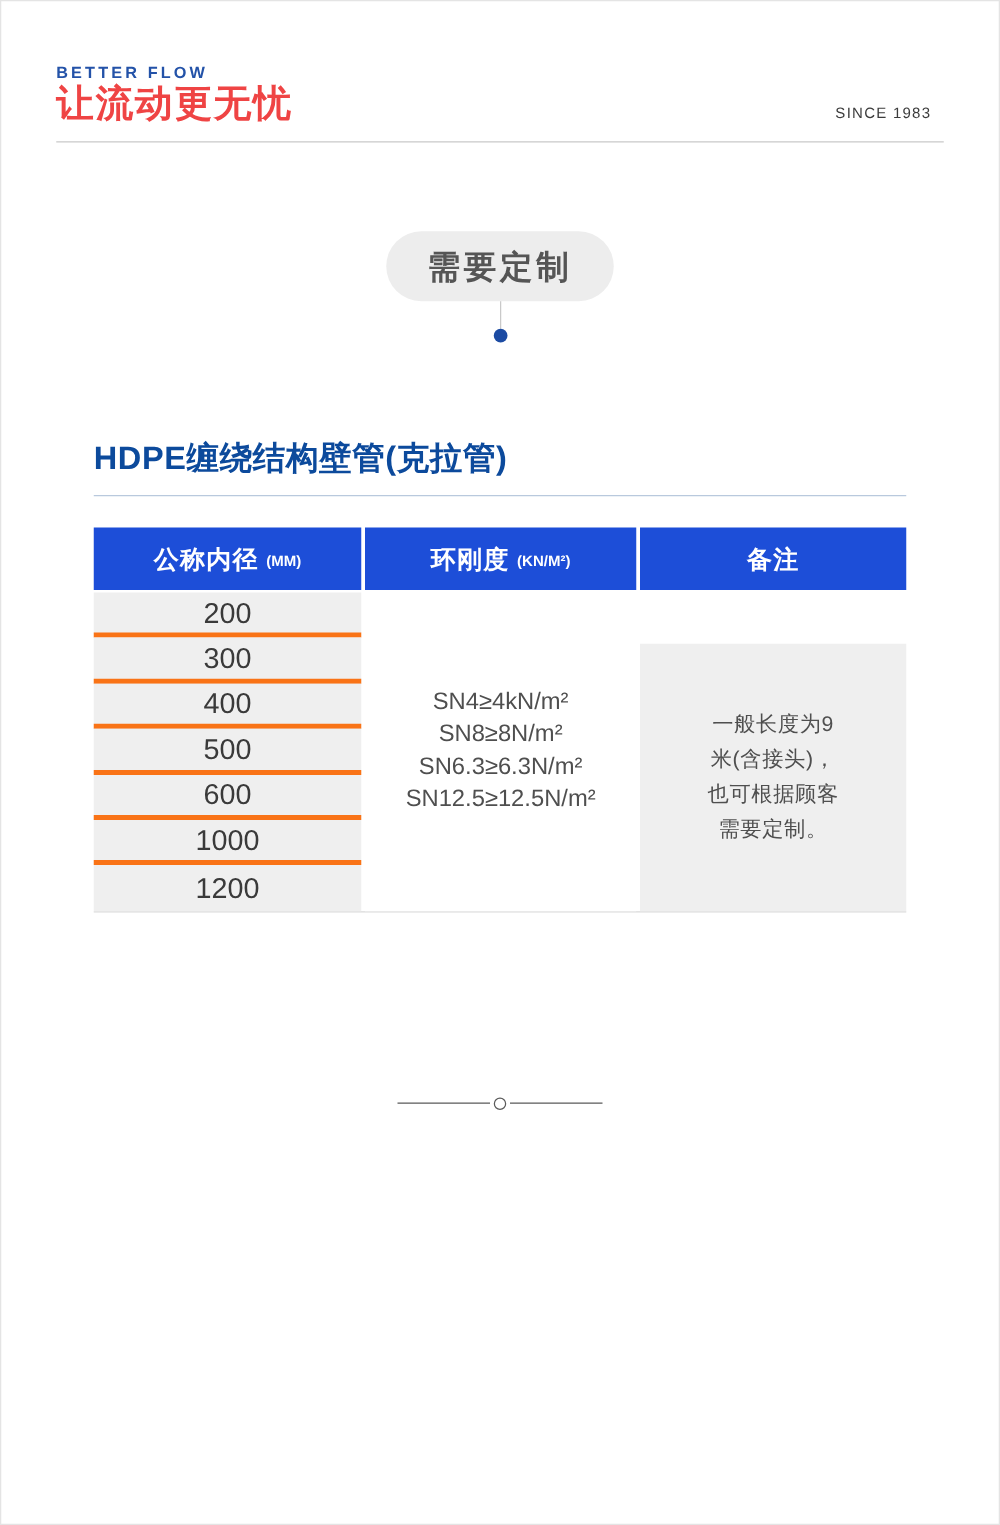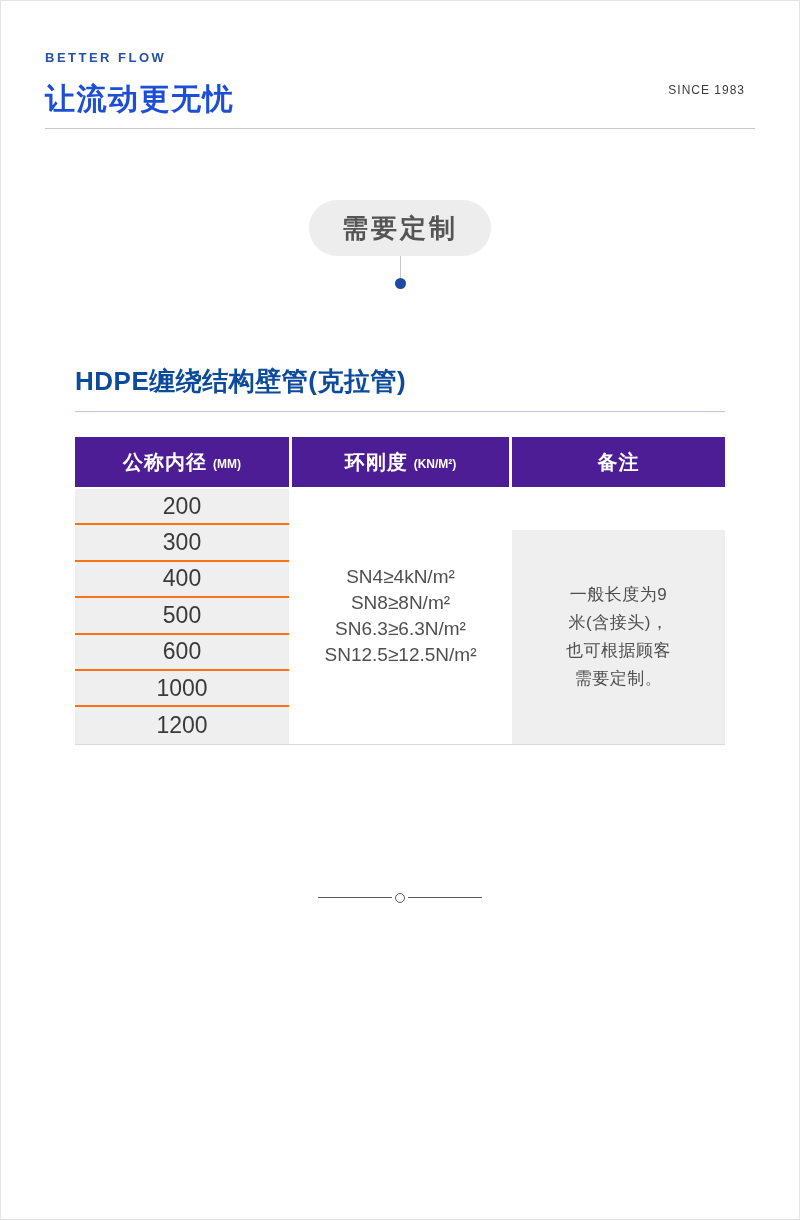--- a/index.html
+++ b/index.html
@@ -7,21 +7,21 @@
   body { font-family:"Liberation Sans","DejaVu Sans",sans-serif; }
 
   .page {
     position:relative; width:800px; height:1220px; background:#ffffff;
     box-shadow: inset 0 0 0 1px #e4e4e4; overflow:hidden;
   }
 
   
   .hdr { position:relative; padding:50px 45px 0 45px; }
   .tagline { font-size:13px; font-weight:bold; color:#2352a8; letter-spacing:2.5px; }
-  .logo { margin-top:18px; font-size:30px; font-weight:900; color:#1d4ed8; letter-spacing:1.5px; line-height:32px; }
+  .logo { margin-top:3px; font-size:30px; font-weight:900; color:#ef4444; letter-spacing:1.5px; line-height:32px; }
   .since { position:absolute; right:55px; top:83px; font-size:12px; color:#3c3c3c; letter-spacing:1px; }
   .hdr-rule { margin-top:13px; border-top:1px solid #c9c9c9; height:0; }
 
   
   .titleblock { text-align:center; margin-top:31px; }
   .main-title { font-size:45px; font-weight:700; color:#2e2a27; letter-spacing:9px; text-indent:9px; line-height:50px; }
   .subtitle { margin-top:15px; font-size:13px; color:#3a3a3a; letter-spacing:2px; }
   .mini-rule { width:34px; border-top:1px solid #8a8a8a; margin:13px auto 0 auto; height:0; }
 
   
@@ -35,29 +35,29 @@
 
   
   .content { margin-top:75px; padding:0 75px; }
   .sec-heading { font-size:26px; font-weight:700; color:#0c4a9c; letter-spacing:0.5px; }
   .sec-rule { margin-top:12px; border-top:1px solid #b9c9dd; height:0; }
 
   
   .spec-table { margin-top:25px; }
   .thead, .tbody { display:grid; grid-template-columns:214px 217px 213px; column-gap:3px; }
   .th {
-    background:#4c1d95; color:#ffffff; height:50px;
+    background:#1d4ed8; color:#ffffff; height:50px;
     display:flex; align-items:center; justify-content:center; gap:6px;
     font-size:20px; font-weight:700; letter-spacing:1px;
   }
   .th .unit { font-size:12px; font-weight:700; letter-spacing:0; margin-top:4px; }
   .tbody { margin-top:2px; border-bottom:1px solid #d9d9d9; }
   .dcol { display:flex; flex-direction:column; }
   .drow {
-    height:36.4px; background:#efefef; border-bottom:2px solid #f97316;
+    height:36.4px; background:#efefef; border-bottom:4px solid #f97316;
     display:flex; align-items:center; justify-content:center;
     font-size:23px; color:#3a3a3a;
   }
   .drow:last-child { border-bottom:none; }
   .scell {
     background:#ffffff; display:flex; flex-direction:column;
     align-items:center; justify-content:center;
     font-size:19px; color:#4f4f4f;
   }
   .scell .line { line-height:26px; }

